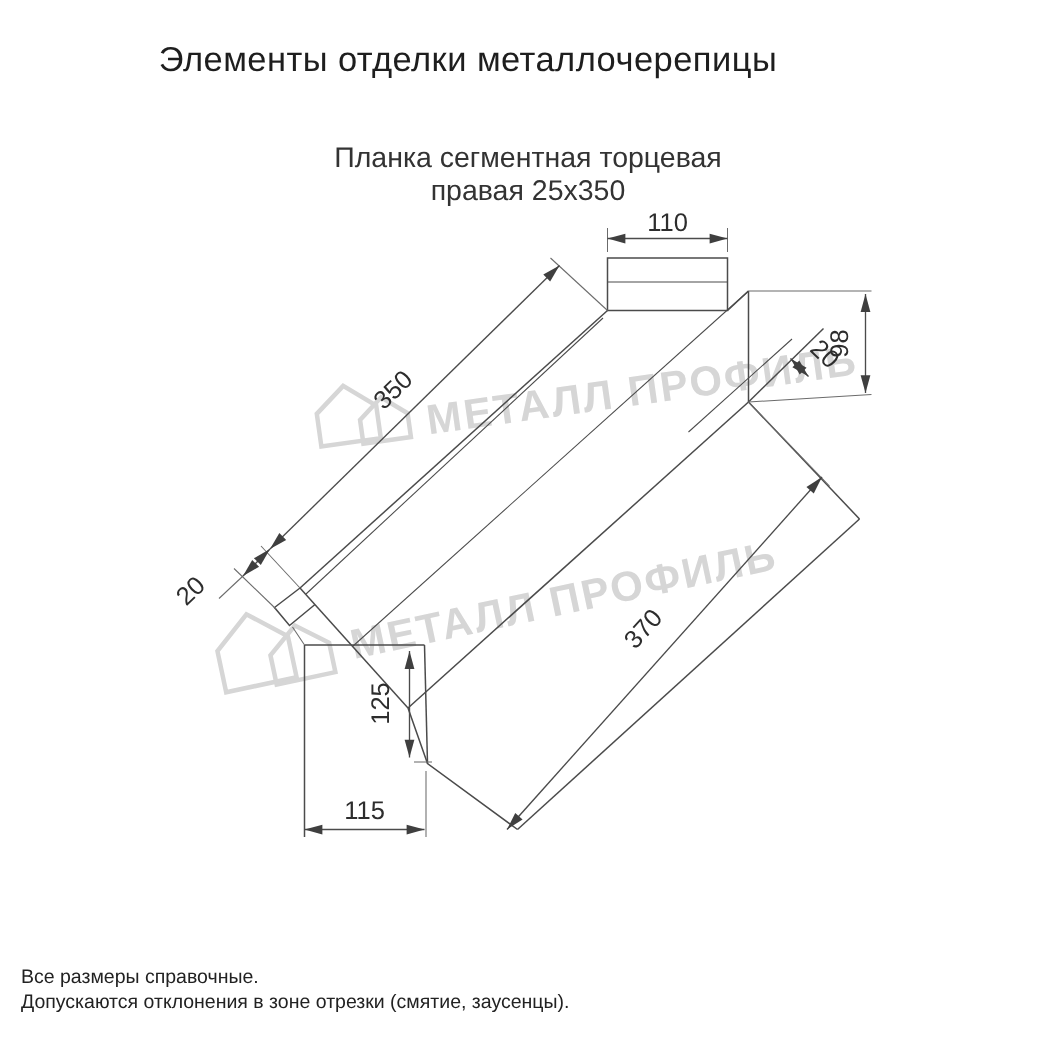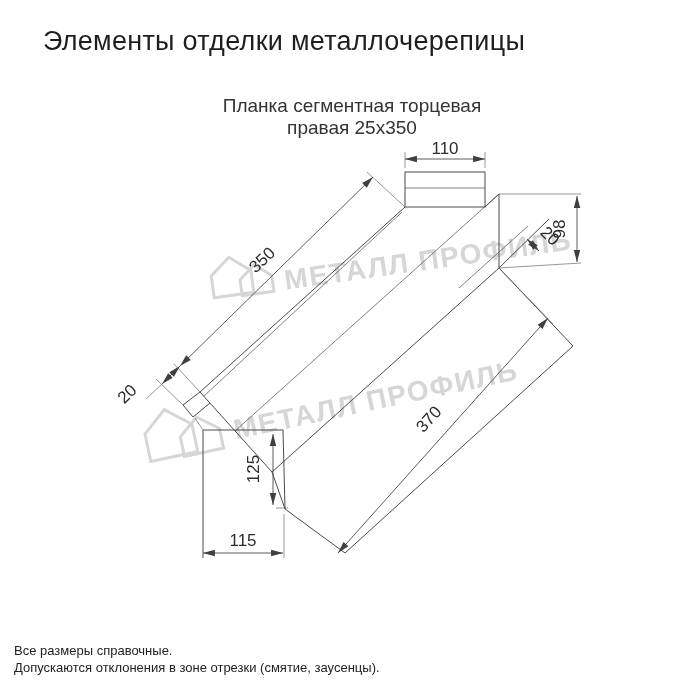--- a/index.html
+++ b/index.html
@@ -6,21 +6,21 @@
     --line:#4b4b4b; --ext:#6b6b6b; --dim-text:#2d2d2d;
     --text:#1e1e1e; --wm:#d6d6d6; --bg:#ffffff;
   }
   html,body{margin:0;padding:0;background:#eee;}
   .page{
     position:relative;width:700px;height:700px;background:var(--bg);
     font-family:"Liberation Sans", sans-serif;overflow:hidden;margin:0 auto;
   }
   .title{
     position:absolute;top:26px;left:0;width:568px;text-align:center;
-    font-size:27px;color:var(--text);letter-spacing:.3px;
+    font-size:23px;color:var(--text);letter-spacing:.3px;padding-left:28px;
   }
   .subtitle{
     position:absolute;left:0;width:704px;text-align:center;
     font-size:19px;color:#333;
   }
   .subtitle.l1{top:95px;}
   .subtitle.l2{top:117px;}
   .footer{
     position:absolute;left:14px;font-size:13px;color:#222;
   }

